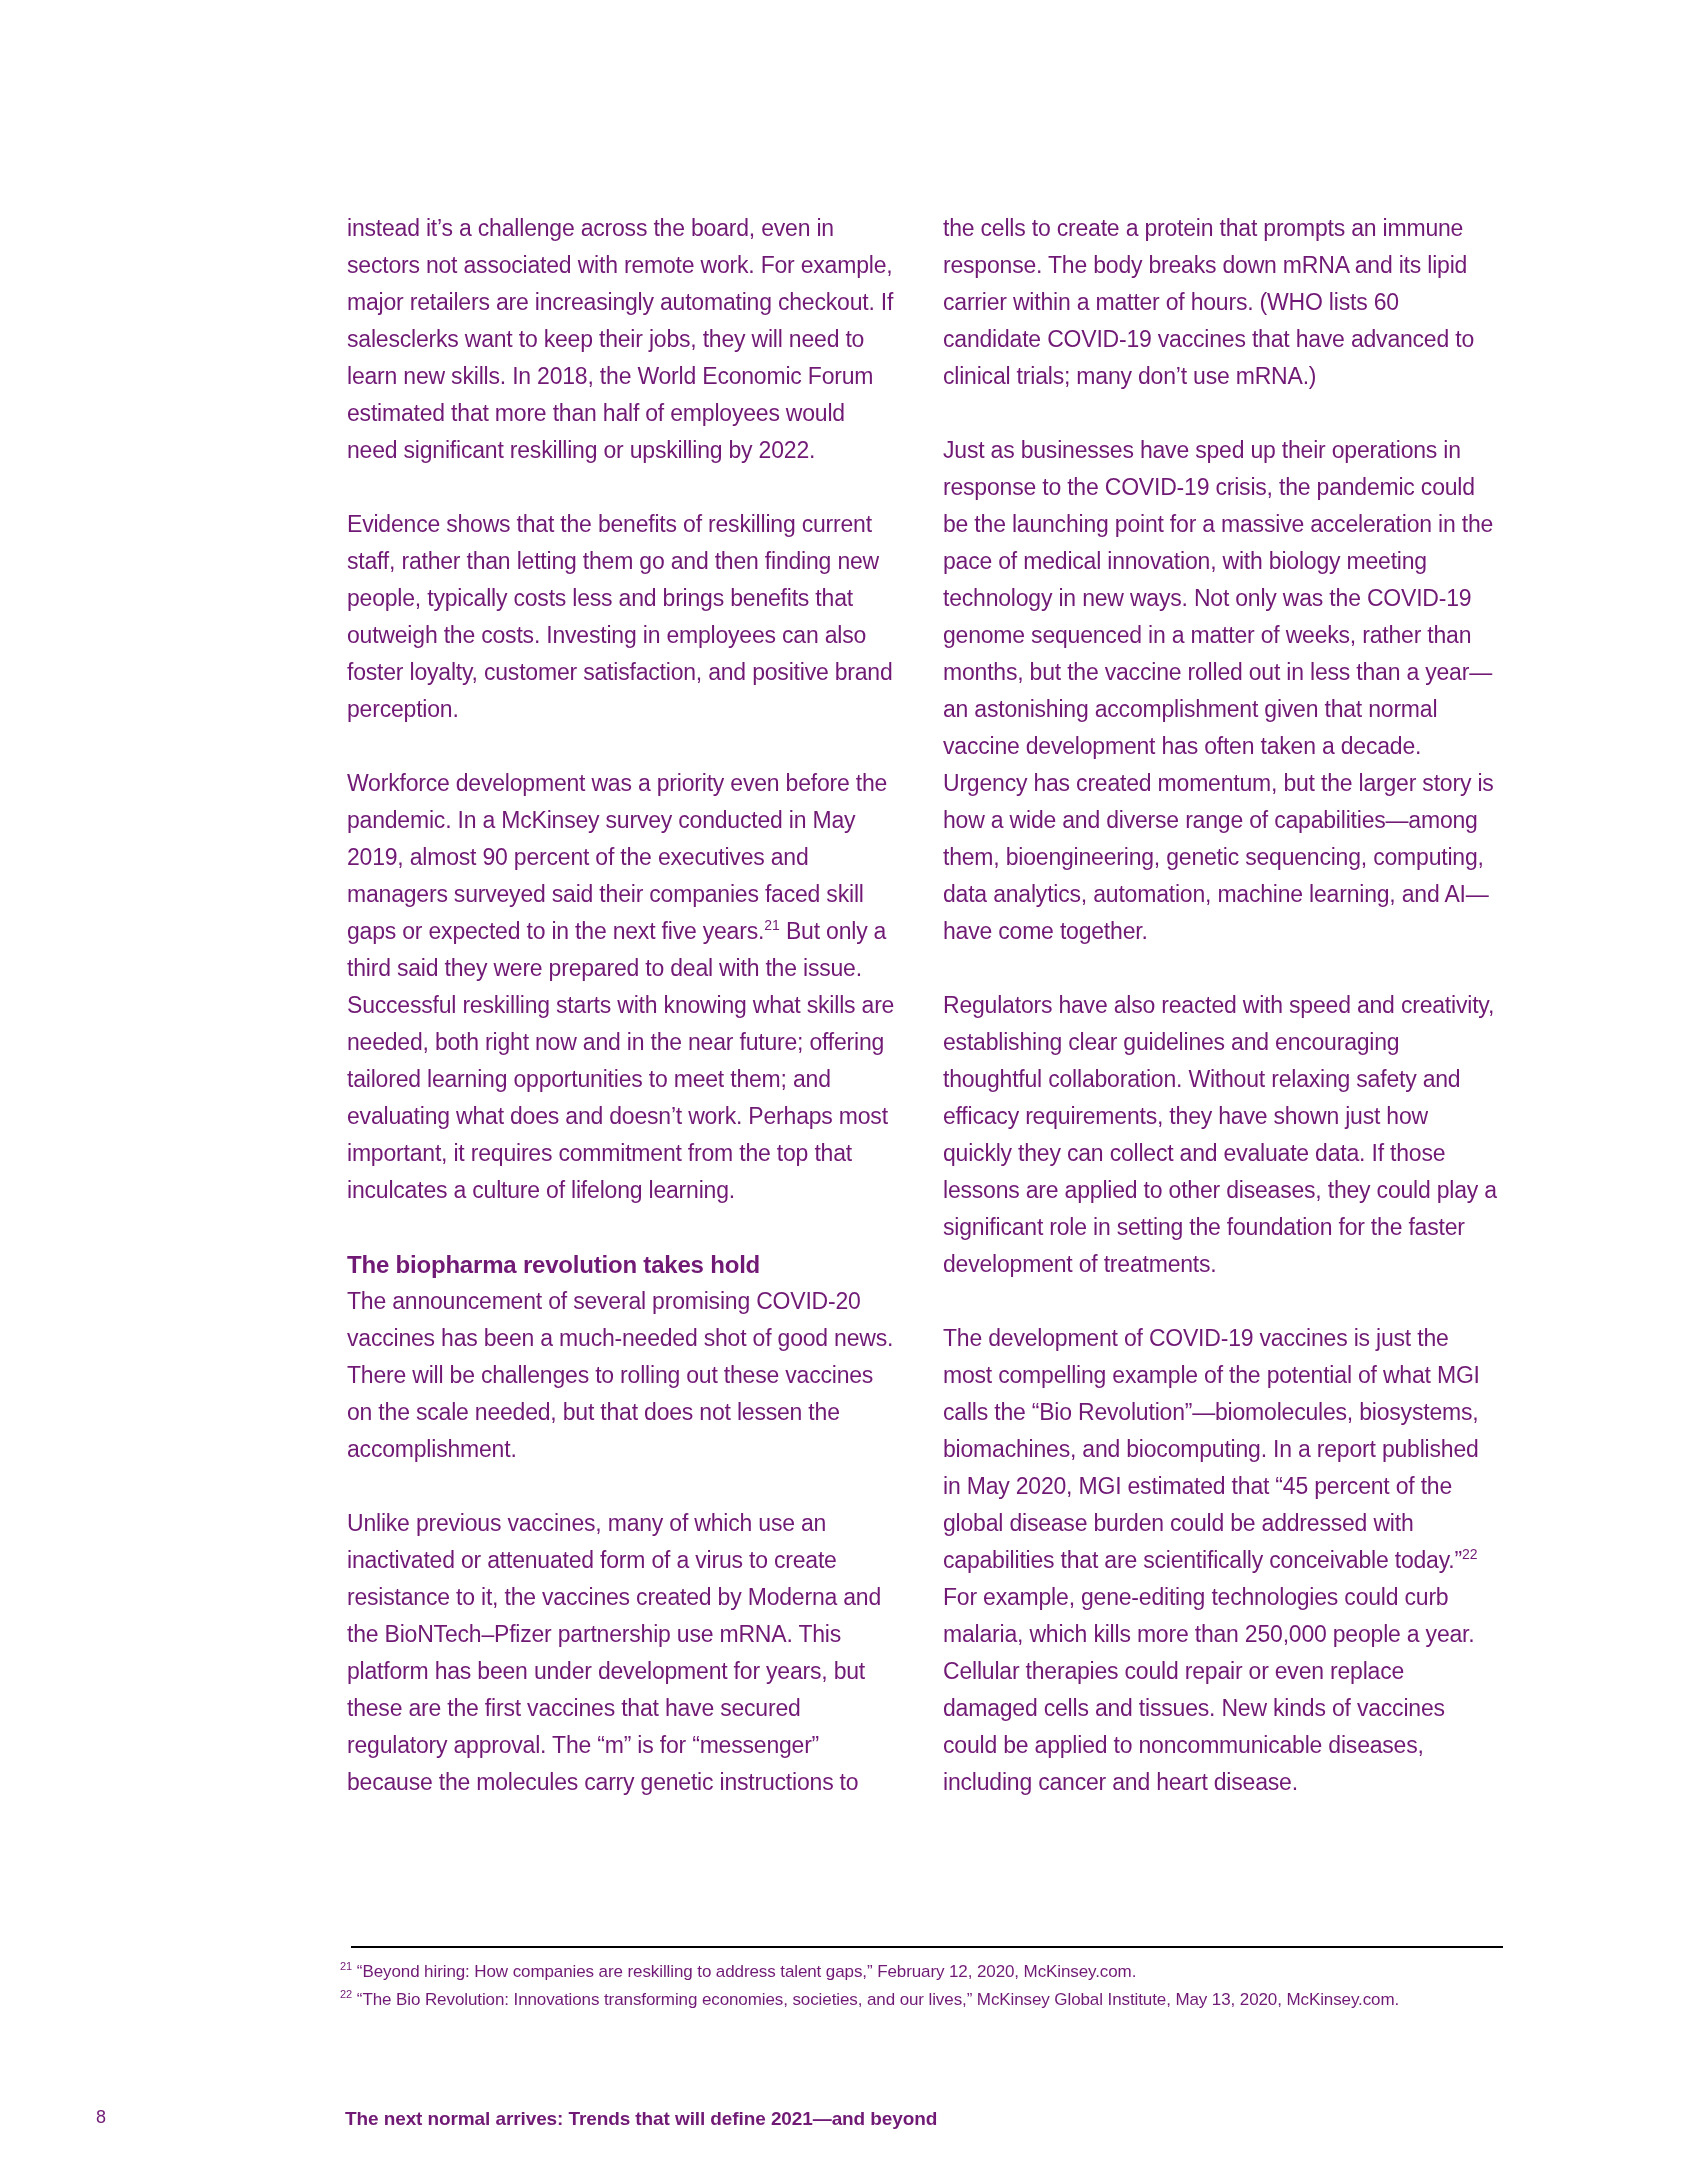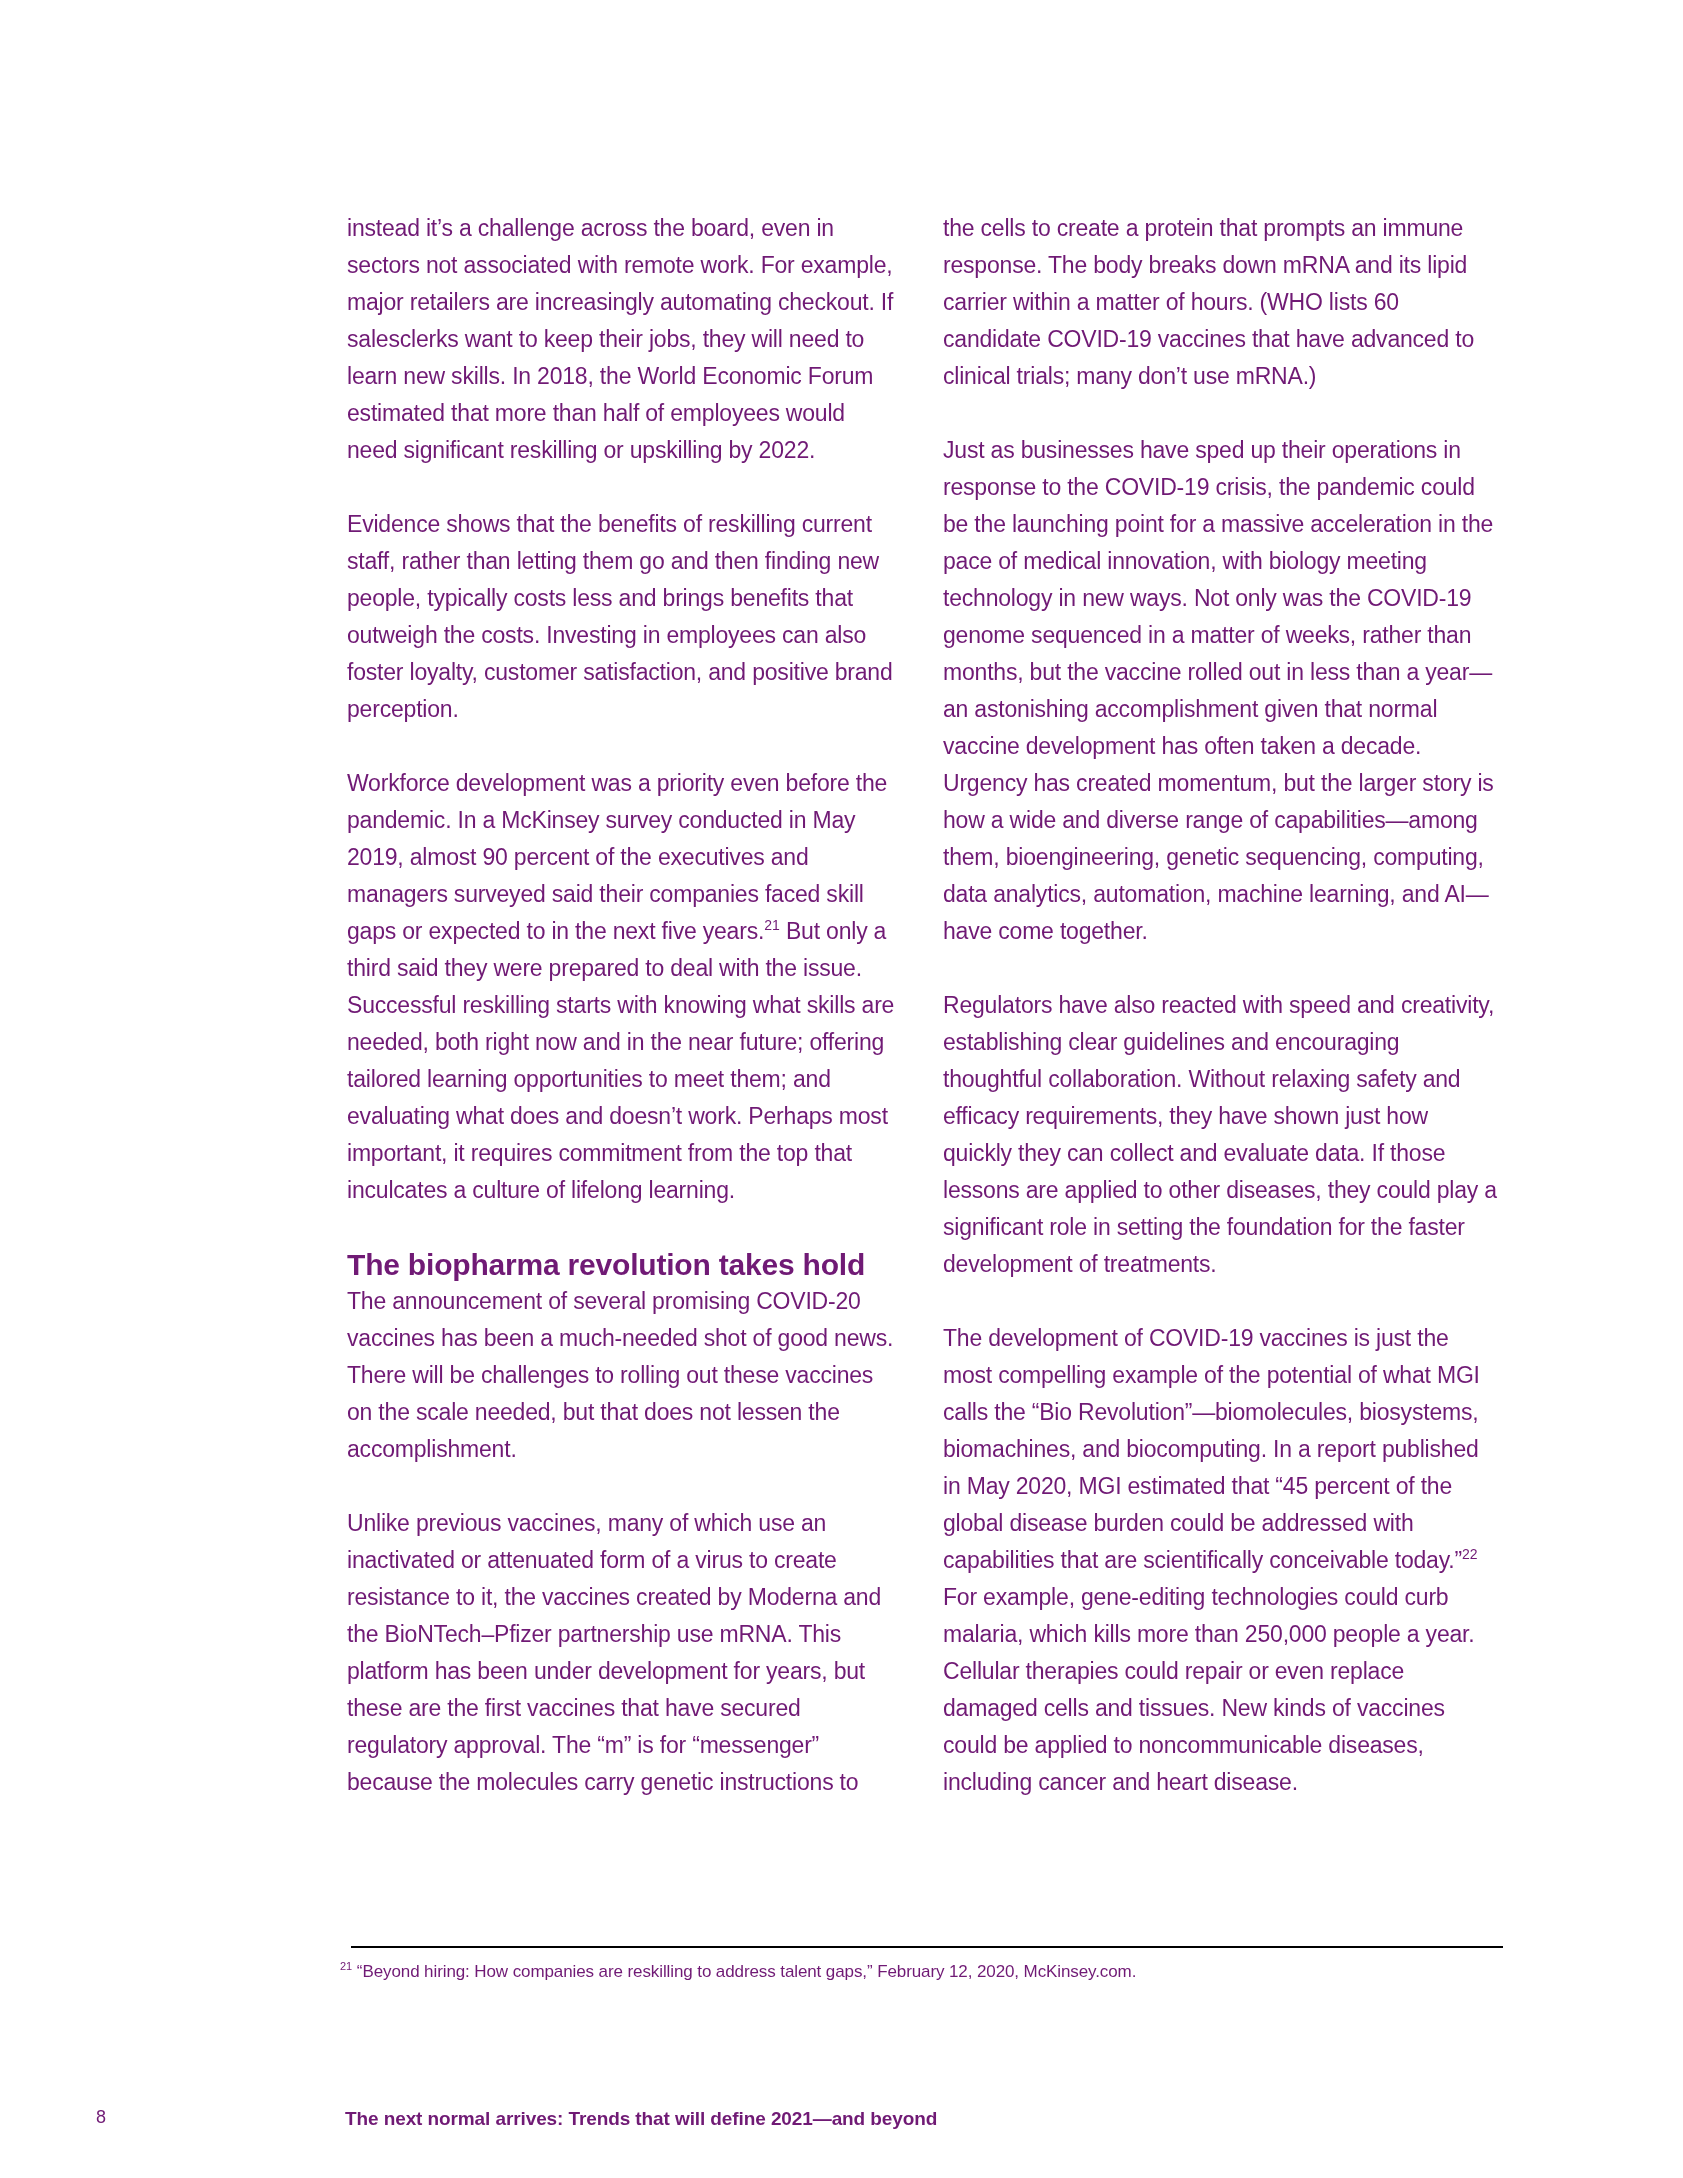--- a/index.html
+++ b/index.html
@@ -19,21 +19,21 @@
   .col-left  { left: 347px; width: 551px; }
   .col-right { left: 943px; width: 557px; }
   .col p {
     margin: 0 0 37px 0;
     font-size: 23px;
     line-height: 37px;
     letter-spacing: -0.2px;
   }
   .col h3 {
     margin: 17px 0 0 0;
-    font-size: 30px;
+    font-size: 24px;
     line-height: 37px;
     letter-spacing: -0.2px;
     font-weight: 700;
   }
   .col sup, .fn-item sup {
     font-size: 14px;
     line-height: 0;
     vertical-align: super;
     letter-spacing: 0;
   }
@@ -91,20 +91,21 @@
       <p>the cells to create a protein that prompts an immune response. The body breaks down mRNA and its lipid carrier within a matter of hours. (WHO lists 60 candidate COVID-19 vaccines that have advanced to clinical trials; many don’t use mRNA.)</p>
       <p>Just as businesses have sped up their operations in response to the COVID-19 crisis, the pandemic could be the launching point for a massive acceleration in the pace of medical innovation, with biology meeting technology in new ways. Not only was the COVID-19 genome sequenced in a matter of weeks, rather than months, but the vaccine rolled out in less than a year—an astonishing accomplishment given that normal vaccine development has often taken a decade. Urgency has created momentum, but the larger story is how a wide and diverse range of capabilities—among them, bioengineering, genetic sequencing, computing, data analytics, automation, machine learning, and AI—have come together.</p>
       <p>Regulators have also reacted with speed and creativity, establishing clear guidelines and encouraging thoughtful collaboration. Without relaxing safety and efficacy requirements, they have shown just how quickly they can collect and evaluate data. If those lessons are applied to other diseases, they could play a significant role in setting the foundation for the faster development of treatments.</p>
       <p>The development of COVID-19 vaccines is just the most compelling example of the potential of what MGI calls the “Bio Revolution”—biomolecules, biosystems, biomachines, and biocomputing. In a report published in May 2020, MGI estimated that “45 percent of the global disease burden could be addressed with capabilities that are scientifically conceivable today.”<sup>22</sup> For example, gene-editing technologies could curb malaria, which kills more than 250,000 people a year. Cellular therapies could repair or even replace damaged cells and tissues. New kinds of vaccines could be applied to noncommunicable diseases, including cancer and heart disease.</p>
     </section>
 
   <div class="footnotes">
     <hr class="fn-rule">
     <div id="fn-list">
         <div class="fn-item"><sup>21</sup> “Beyond hiring: How companies are reskilling to address talent gaps,” February 12, 2020, McKinsey.com.</div>
+        <div class="fn-item"><sup>22</sup> “The Bio Revolution: Innovations transforming economies, societies, and our lives,” McKinsey Global Institute, May 13, 2020, McKinsey.com.</div>
       </div>
   </div>
 
   <span class="page-num">8</span>
   <span class="footer-title">The next normal arrives: Trends that will define 2021—and beyond</span>
 
 </div>
 
 
 </body></html>

